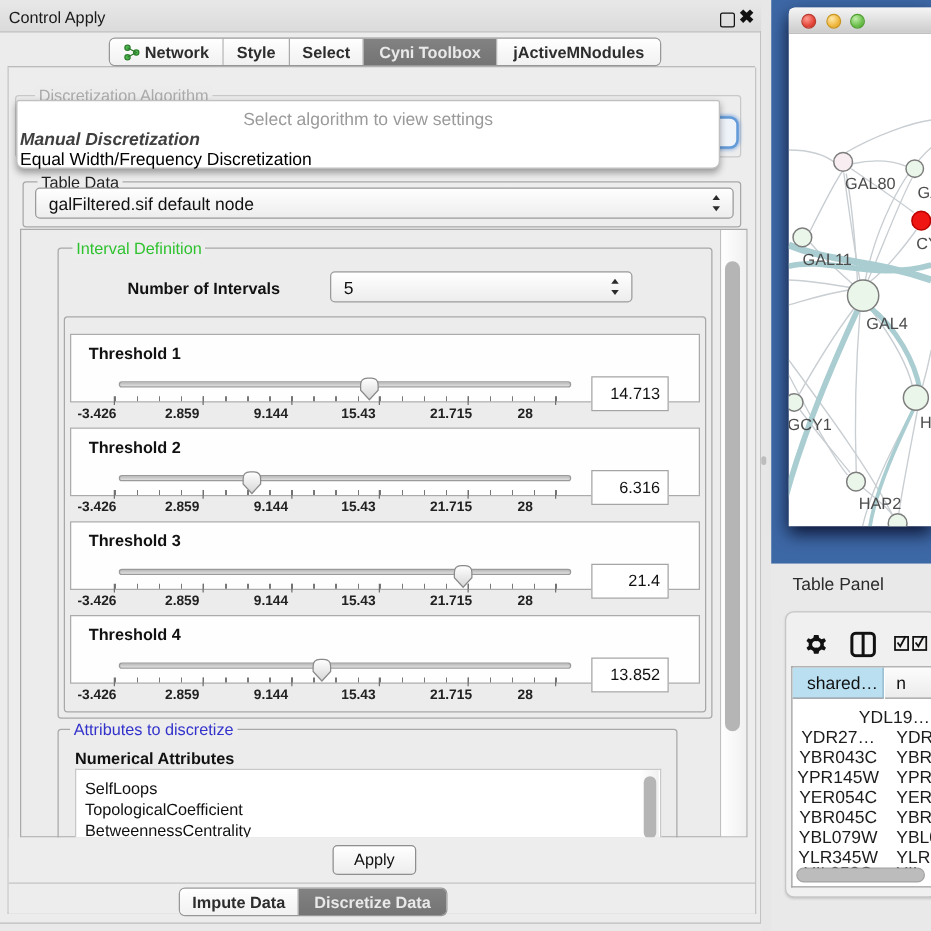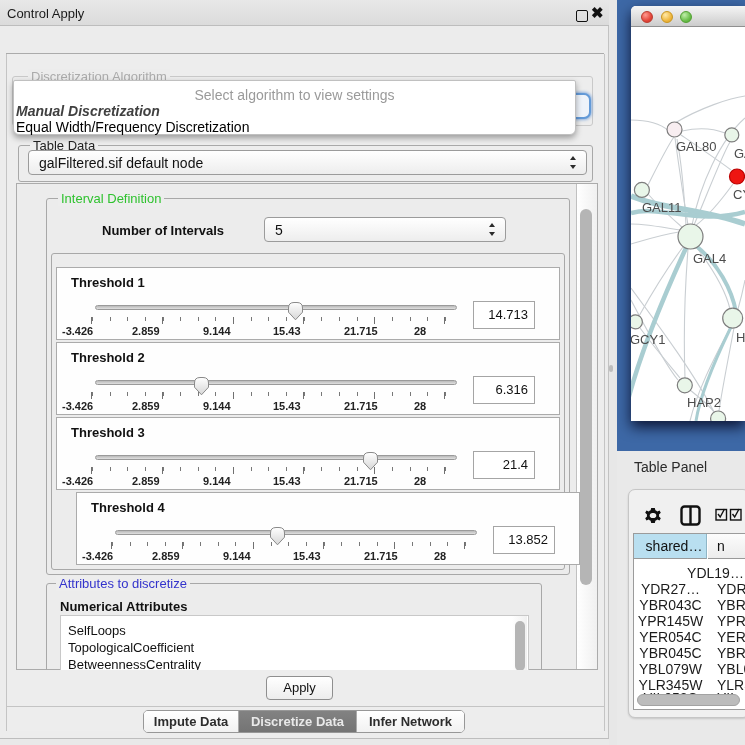--- a/index.html
+++ b/index.html
@@ -32,21 +32,21 @@
 .green { color:#2fc22f; }
 .blue { color:#3333cc; }
 .combo { position:absolute; border:1px solid #9b9b9b; border-radius:4px;
   background:linear-gradient(#ffffff,#ededed); font-size:14px; color:#111; }
 .combo .ct { position:absolute; left:10px; top:4px; }
 .arr { position:absolute; width:0; height:0; border-left:3.5px solid transparent;
   border-right:3.5px solid transparent; }
 .arr.up { border-bottom:4.5px solid #2b2b2b; }
 .arr.dn { border-top:4.5px solid #2b2b2b; }
 
-.thp { position:absolute; left:56px; width:504px; height:73px; background:#fefefe;
+.thp { position:absolute; left:56px; width:504px; height:55px; background:#fefefe;
   border:1px solid #ababab; }
 .thp .nm { position:absolute; left:14px; top:7px; font-weight:bold; font-size:13px; color:#111; }
 .thp .track { position:absolute; left:38px; top:37px; width:362px; height:5px;
   border:1px solid #9a9a9a; border-radius:3px; background:linear-gradient(#b9b9b9,#e0e0e0); }
 .thp .ticks { position:absolute; left:35px; top:48.5px; width:355px; height:4.5px; }
 .thp .tick { position:absolute; width:1px; background:#707070; }
 .thp .tl { position:absolute; top:56.5px; width:60px; text-align:left;
   font-size:11px; font-weight:bold; color:#222; }
 .thp .fld { position:absolute; left:416px; top:33px; width:62px; height:28px;
   background:#fff; border:1px solid #a5a5a5; font-size:13px; color:#111;
@@ -97,20 +97,32 @@
 <body>
 <div id="cp">
   <div class="titlebar">
       <span class="t">Control Apply</span>
     <div class="minbox"></div>
       <div class="closex">✖</div>
   </div>
   <div class="tabline"></div>
   <div class="inner"></div>
 
+  <div class="seg" style="left:87px; top:30px;">
+    <div class="s" style="width:91px;"><svg width="13" height="14" viewBox="0 0 13 14" style="margin-right:4px;">
+          <circle cx="3" cy="3.2" r="2.1" fill="#4db84d" stroke="#2e7d2e"></circle>
+          <circle cx="3" cy="10.8" r="2.1" fill="#4db84d" stroke="#2e7d2e"></circle>
+          <circle cx="10" cy="7" r="2.1" fill="#4db84d" stroke="#2e7d2e"></circle>
+          <path d="M3,3.2 L10,7 L3,10.8" fill="none" stroke="#2e7d2e"></path>
+        </svg>Network</div>
+    <div class="s" style="width:53px;">Style</div>
+    <div class="s" style="width:59px;">Select</div>
+    <div class="s on" style="width:107px;">Cyni Toolbox</div>
+    <div class="s" style="width:130px;">jActiveMNodules</div>
+  </div>
 
   <div class="grp" style="left:12px; top:76px; width:581px; height:50px; border-color:#c9c9c9;"></div>
   <div class="grplbl" style="left:28px; top:69px; color:#ababab; background:#ececec;">Discretization Algorithm</div>
   <div class="abs" style="left:560px; top:93px; width:31px; height:26px; border:2.5px solid #639ad8; border-radius:7px; background:#eef3fa; box-shadow:0 0 3px 1px rgba(100,150,215,0.7);"></div>
 
   <div class="grp" style="left:18px; top:145px; width:575px; height:37px;"></div>
   <div class="grplbl" style="left:30px; top:138px; color:#222;">Table Data</div>
   <div class="combo" style="left:28px; top:150px; width:559px; height:25px;">
     <span class="ct">galFiltered.sif default node</span>
     <span class="arr up" style="right:10px; top:5px;"></span>
@@ -195,21 +207,21 @@
       <div class="tl" style="left:75px;">2.859</div>
       <div class="tl" style="left:146px;">9.144</div>
       <div class="tl" style="left:216px;">15.43</div>
       <div class="tl" style="left:287px;">21.715</div>
       <div class="tl" style="left:357px;">28</div>
     <svg class="thumb" style="left:304.5px; top:32.5px;" width="17" height="20" viewBox="0 0 17 20">
         <path d="M1.5,7 Q1.5,1.5 7,1.5 L10,1.5 Q15.5,1.5 15.5,7 L15.5,11.2 L8.5,18.8 L1.5,11.2 Z" fill="url(#tg)" stroke="#8a8a8a"></path>
       </svg>
     <div class="fld">21.4</div>
   </div>
-  <div class="thp" style="top:492px;margin-left:20px;">
+  <div class="thp" style="top:492px;">
     <div class="nm">Threshold 4</div>
     <div class="track"></div>
     <div class="ticks" style="background:repeating-linear-gradient(90deg,#787878 0 1px,transparent 1px 17.64px);"></div>
     <div class="tick" style="left:34px; top:48.5px; height:7px;"></div>
       <div class="tick" style="left:105px; top:48.5px; height:7px;"></div>
       <div class="tick" style="left:176px; top:48.5px; height:7px;"></div>
       <div class="tick" style="left:246px; top:48.5px; height:7px;"></div>
       <div class="tick" style="left:317px; top:48.5px; height:7px;"></div>
       <div class="tick" style="left:387px; top:48.5px; height:7px;"></div>
     <div class="tl" style="left:5px;">-3.426</div>
@@ -236,21 +248,20 @@
   </div>
 
   <div class="abs" style="left:7px; top:670px; width:597px; height:61px; background:#ededed;"></div>
 
   <div class="btn" style="left:266px; top:676px; width:67px; height:24px; line-height:22px;">Apply</div>
   <div class="abs" style="left:7px; top:706px; width:597px; height:0; border-top:1px solid #c4c4c4;"></div>
 
   <div class="seg" style="left:143px; top:710px;">
     <div class="s" style="width:95px;">Impute Data</div>
     <div class="s on" style="width:118px;">Discretize Data</div>
-    <div class="s" style="width:107px;">Infer Network</div>
   </div>
 
   <div class="popup">
     <div class="ph">Select algorithm to view settings</div>
     <div class="r1">Manual Discretization</div>
     <div class="r2">Equal Width/Frequency Discretization</div>
   </div>
 </div>
 <div id="split"></div>
 <div class="abs" style="left:609px; top:365px; width:4px; height:7px; background:#bdbdbd; border-radius:2px;"></div>

